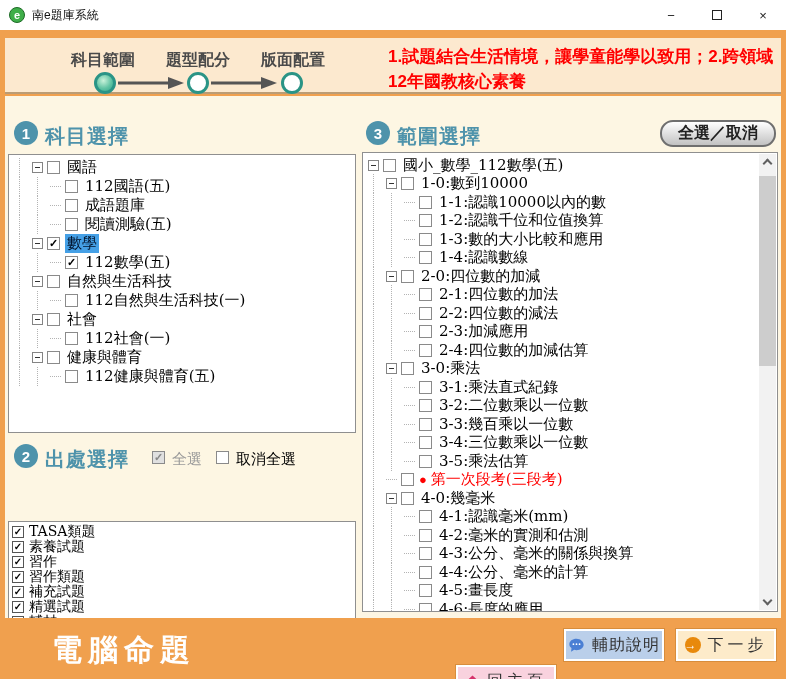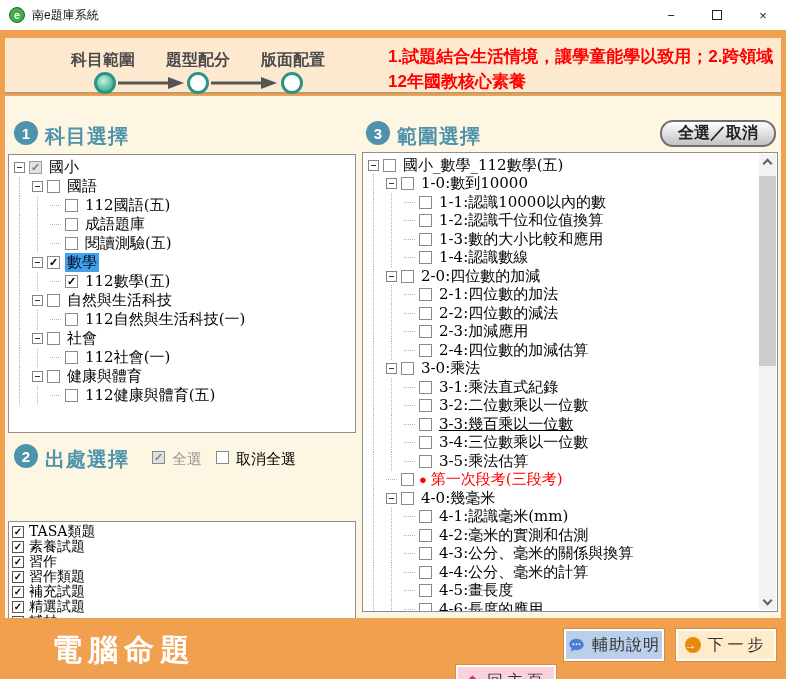--- a/index.html
+++ b/index.html
@@ -118,25 +118,20 @@
     <div>1.試題結合生活情境，讓學童能學以致用；2.跨領域</div>
     <div>12年國教核心素養</div>
   </div>
 
   <div class="main"></div>
 
   <div class="badge" style="left:14px; top:121px;">1</div>
   <div class="sectitle" style="left:45px; top:123px;">科目選擇</div>
   <div class="treebox" style="left:8px; top:154px; width:348px; height:279px; padding:3px 0 0 5px;" id="subject-tree">
       <div class="trow">
-        <span class="exp"></span>
-        <span class="cb partial"></span>
-        <span class="lbl">國小</span>
-      </div>
-      <div class="trow">
         <span class="ind"></span>
         <span class="exp"></span>
         <span class="cb unchecked"></span>
         <span class="lbl">國語</span>
       </div>
       <div class="trow">
         <span class="ind"></span>
         <span class="ind"></span>
         <span class="conn"></span>
         <span class="cb unchecked"></span>
@@ -342,21 +337,21 @@
           <span class="cb unchecked"></span>
           <span class="lbl">3-1:乘法直式紀錄</span>
         </div>
         <div class="trow" style="height: 18.5px;">
           <span class="ind"></span>
           <span class="ind"></span>
           <span class="conn"></span>
           <span class="cb unchecked"></span>
           <span class="lbl">3-2:二位數乘以一位數</span>
         </div>
-        <div class="trow" style="height: 18.5px; text-decoration: underline;">
+        <div class="trow" style="height: 18.5px;">
           <span class="ind"></span>
           <span class="ind"></span>
           <span class="conn"></span>
           <span class="cb unchecked"></span>
           <span class="lbl">3-3:幾百乘以一位數</span>
         </div>
         <div class="trow" style="height: 18.5px;">
           <span class="ind"></span>
           <span class="ind"></span>
           <span class="conn"></span>

